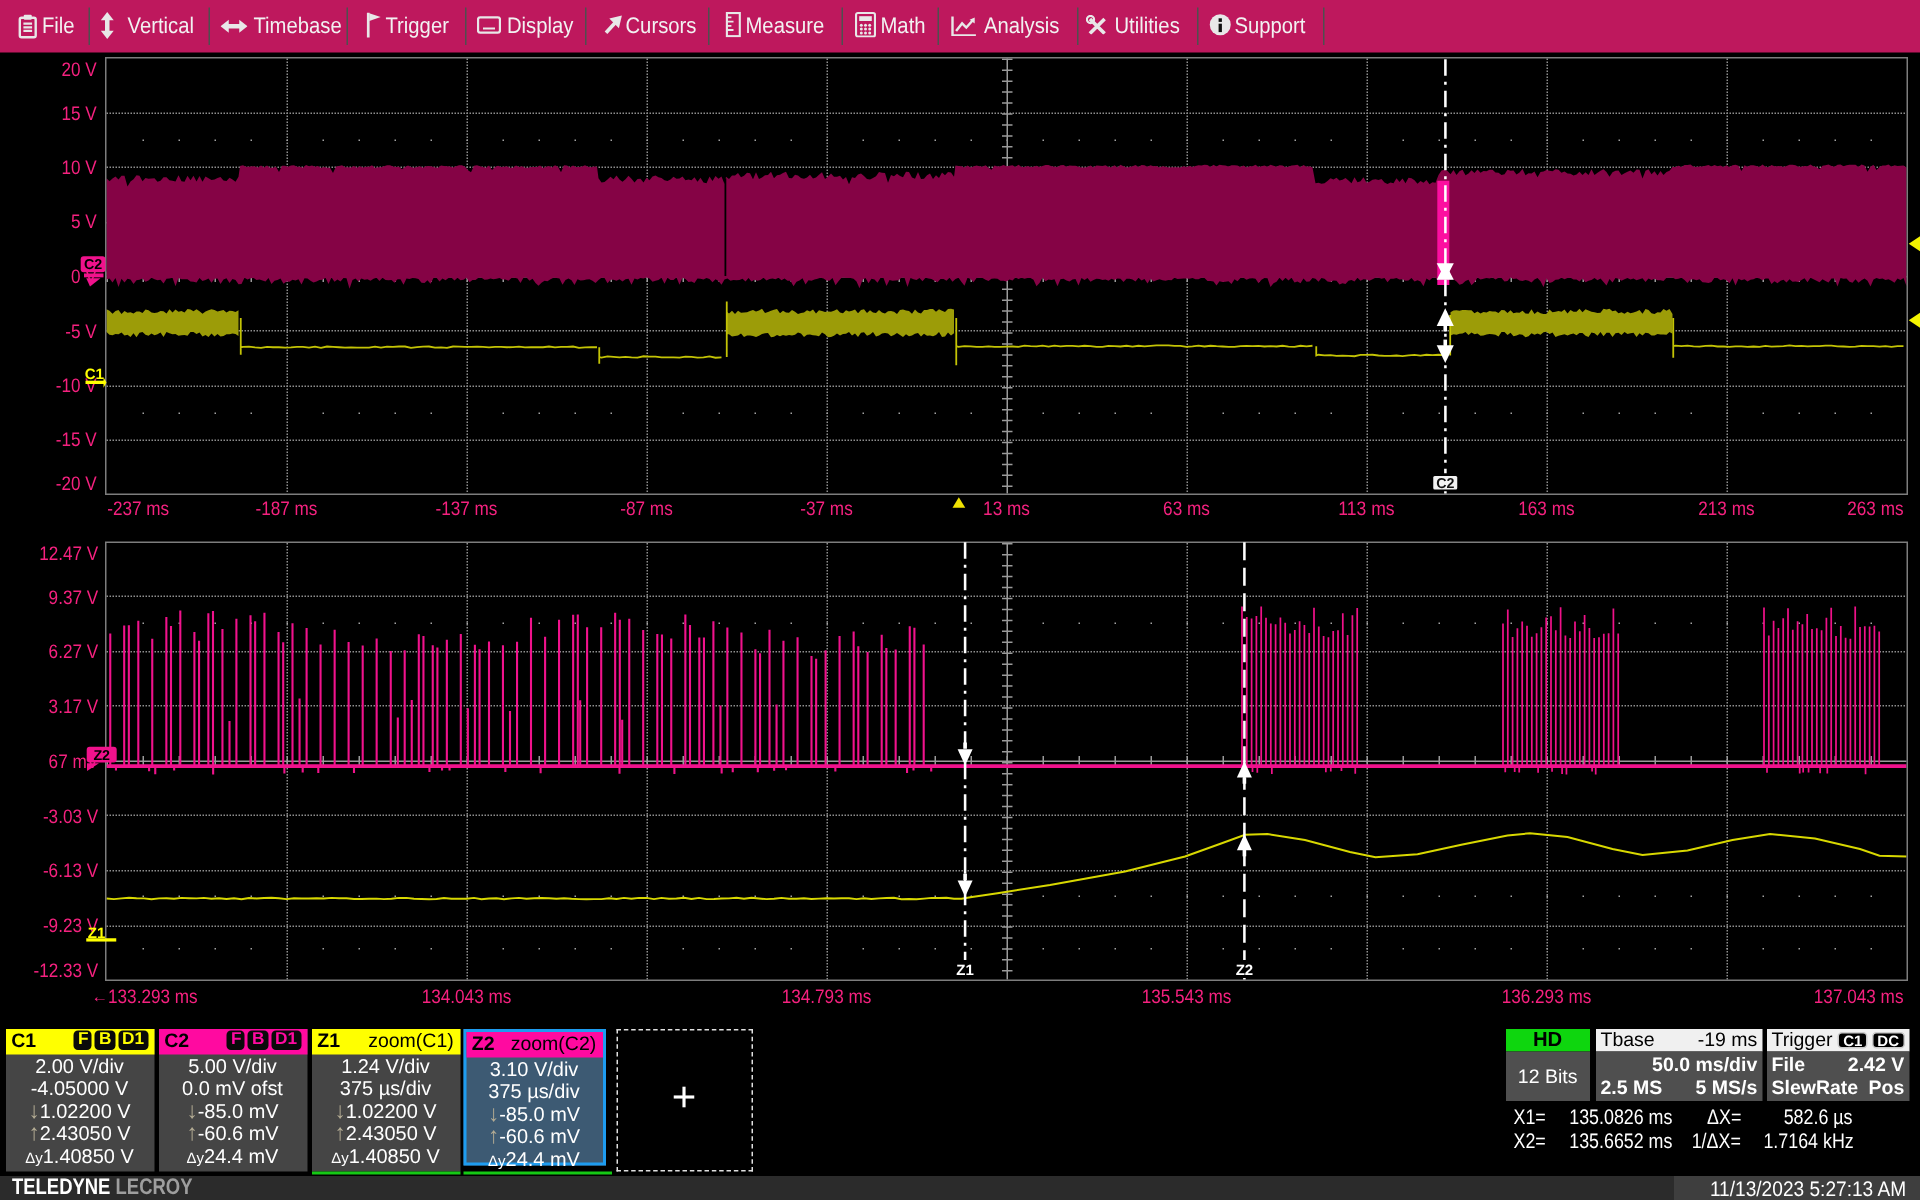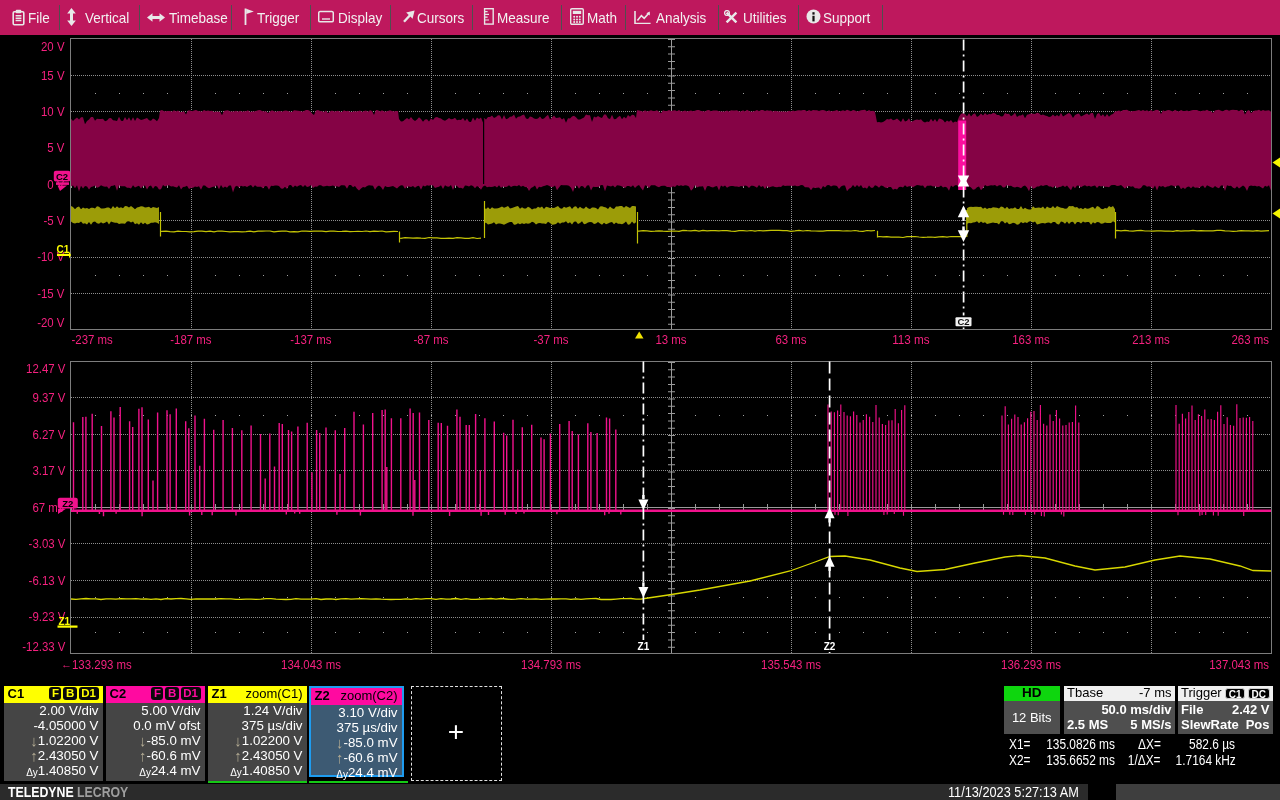--- a/index.html
+++ b/index.html
@@ -9,41 +9,41 @@
   background:#be185d; color:#f2f2f2; font-size:15px; }
 #gfx { position:absolute; left:0; top:0; }
 .cbox { position:absolute; top:686px; font-size:13.3px; color:#fff; }
 .chd { height:16.5px; font-size:13px; font-weight:bold; padding:0 4px;
   display:flex; justify-content:space-between; line-height:16px; }
 .chd .bdg { display:flex; gap:2px; }
 .chd i { font-style:normal; background:#0a0a0a; border-radius:3px; font-size:11.5px;
   padding:0 2.5px; height:13px; line-height:13px; margin-top:1.2px; font-weight:bold; }
 .chd .zt { color:#000; font-weight:normal; font-size:13px; }
 .crow { height:15.1px; line-height:15.1px; padding:0 4px; display:flex;
-  justify-content:flex-end; }
+  justify-content:center; }
 .crow:first-of-type { margin-top:2px; }
 .ar { color:#b3ab93; font-size:15px; }
 .ar .dy { color:#fff; font-weight:normal; font-size:10px; }
 #dashbox { position:absolute; left:410.5px; top:686px; width:91px; height:94.5px;
   border:1px dashed #e0e0e0; }
 #dashbox span { position:absolute; left:50%; top:50%; transform:translate(-50%,-54%);
   font-size:28px; font-weight:200; color:#fff; }
 .gline { position:absolute; top:780.5px; height:2px; background:#15c915; }
 .ibox { position:absolute; top:646px; font-size:13px; color:#fff;margin-top:40px; }
 .ihd { height:14.5px; line-height:14.5px; color:#000; padding:0 3px;
   display:flex; justify-content:space-between; }
 .irow { height:15.5px; line-height:15.5px; padding:0 3px; display:flex; justify-content:space-between;font-weight:bold; }
 .ibody { background:#4f4f4f; height:33.5px; padding-top:1px; }
 .tbdg { background:#000; color:#fff; border-radius:3px; font-size:10px; font-weight:bold;
   padding:0 2.5px; height:11px; line-height:11px; display:inline-block; margin-top:1.5px; margin-left:3px;
   border:1px solid #ccc; }
 .xline { position:absolute; font-size:14px; color:#fff; height:15px; line-height:15px;
   transform:scaleX(0.85); transform-origin:0 50%; }
 .xr { transform-origin:100% 50% !important; }
-#botbar { position:absolute; left:0; top:784px; width:1088px; height:16px; background:#2b2b2b; }
+#botbar { position:absolute; left:0; top:784px; width:1280px; height:16px; background:#2b2b2b; }
 #datebg { position:absolute; left:1116px; top:0; width:164px; height:16px; background:#3e3e3e; }
 #logo { position:absolute; left:8px; top:0px; font-size:15px; font-weight:bold;
   color:#fff; height:16px; line-height:16.5px; transform:scaleX(0.82); transform-origin:0 50%; }
 #logo span { color:#9e9e9e; }
 #date { position:absolute; right:9px; top:0; font-size:14px; color:#fff;
   height:16px; line-height:16.5px; transform:scaleX(0.91); transform-origin:100% 50%; }
 </style></head>
 <body>
 <div id="page">
 <div id="menubar">
@@ -385,21 +385,21 @@
     </div>
 <div class="gline" style="left:207.5px;width:99px"></div>
 <div class="gline" style="left:308.5px;width:99px"></div>
 <div class="ibox" style="left:1003.5px;width:56.5px">
   <div class="ihd" style="background:#0ed60e;justify-content:center;font-weight:bold;font-size:13.5px">HD</div>
   <div class="ibody" style="text-align:center;line-height:31px">12 Bits</div>
 </div>
 <div class="ibox" style="left:1064px;width:110.5px">
   <div class="ihd" style="background:#f0f0f0">
         <span>Tbase</span>
-        <span>-7 ms</span>
+        <span>-19 ms</span>
       </div>
   <div class="ibody">
         <div class="irow">
           <span></span>
           <span>50.0 ms/div</span>
         </div>
   <div class="irow">
           <span>2.5 MS</span>
           <span>5 MS/s</span>
         </div>

